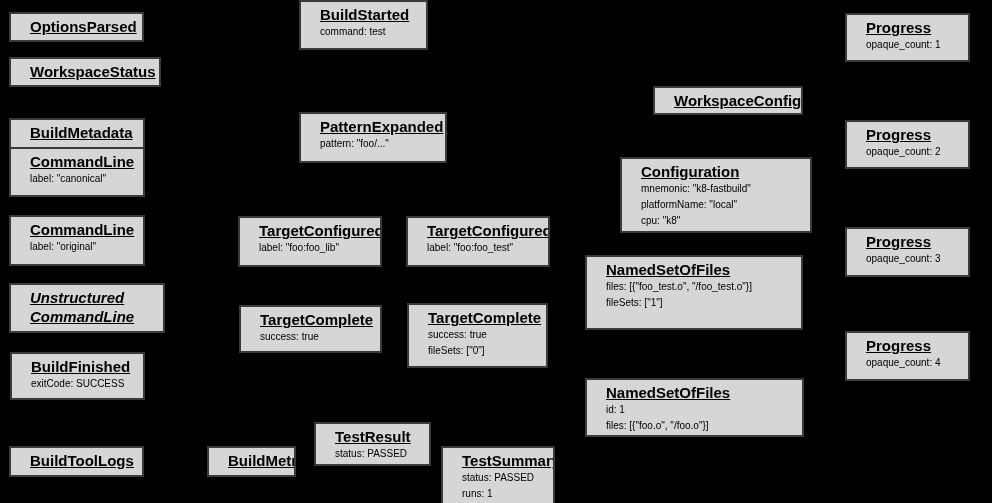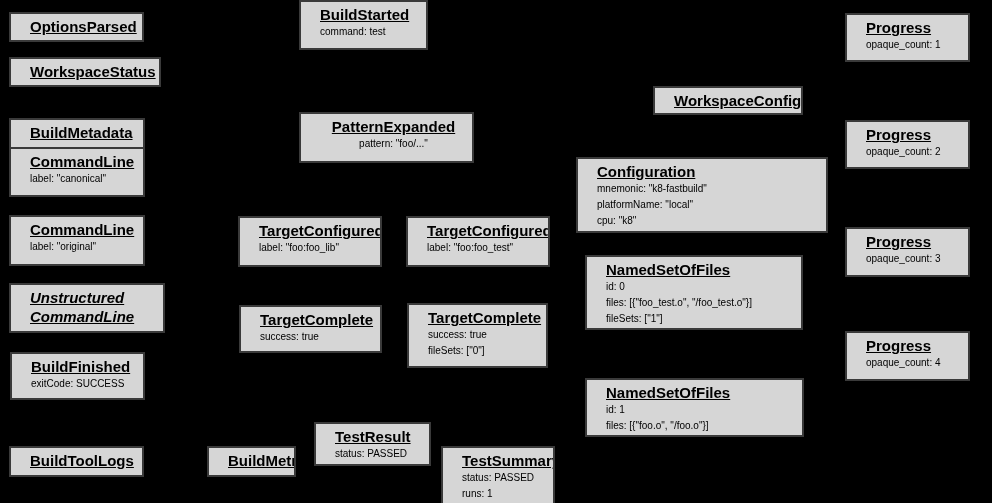--- a/index.html
+++ b/index.html
@@ -80,21 +80,21 @@
 
   <div class="node" style="left:163px; top:446px; width:89px; height:31px;margin-left:44px;">
     <div class="t">BuildMetrics</div>
   </div>
 
   <div class="node" style="left:299px; top:0; width:129px; height:50px;">
     <div class="t">BuildStarted</div>
     <div class="l">command: test</div>
   </div>
 
-  <div class="node" style="left:299px; top:112px; width:175px; height:51px;text-align:center;">
+  <div class="node" style="left:299px; top:112px; width:148px; height:51px;">
     <div class="t">PatternExpanded</div>
     <div class="l">pattern: "foo/..."</div>
   </div>
 
   <div class="node" style="left:238px; top:216px; width:144px; height:51px;">
     <div class="t">TargetConfigured</div>
     <div class="l">label: "foo:foo_lib"</div>
   </div>
 
   <div class="node" style="left:406px; top:216px; width:144px; height:51px;">
@@ -121,30 +121,29 @@
   <div class="node" style="left:441px; top:406px; width:114px; height:60px;margin-top:40px;">
     <div class="t">TestSummary</div>
     <div class="l">status: PASSED</div>
     <div class="l">runs: 1</div>
   </div>
 
   <div class="node" style="left:653px; top:86px; width:150px; height:29px;">
     <div class="t">WorkspaceConfig</div>
   </div>
 
-  <div class="node" style="left:576px; top:157px; width:252px; height:76px;">
+  <div class="node" style="left:620px; top:157px; width:192px; height:76px;">
     <div class="t">Configuration</div>
     <div class="l">mnemonic: "k8-fastbuild"</div>
     <div class="l">platformName: "local"</div>
     <div class="l">cpu: "k8"</div>
   </div>
 
   <div class="node" style="left:585px; top:255px; width:218px; height:75px;">
     <div class="t">NamedSetOfFiles</div>
-    <div class="l">id: 0</div>
     <div class="l">files: [{"foo_test.o", "/foo_test.o"}]</div>
     <div class="l">fileSets: ["1"]</div>
   </div>
 
   <div class="node" style="left:585px; top:378px; width:219px; height:59px;">
     <div class="t">NamedSetOfFiles</div>
     <div class="l">id: 1</div>
     <div class="l">files: [{"foo.o", "/foo.o"}]</div>
   </div>
 

